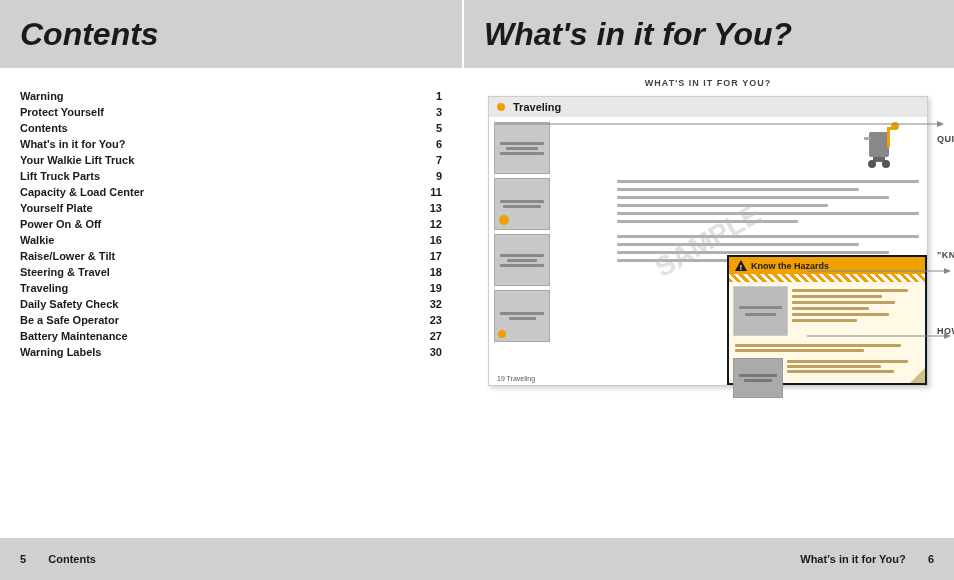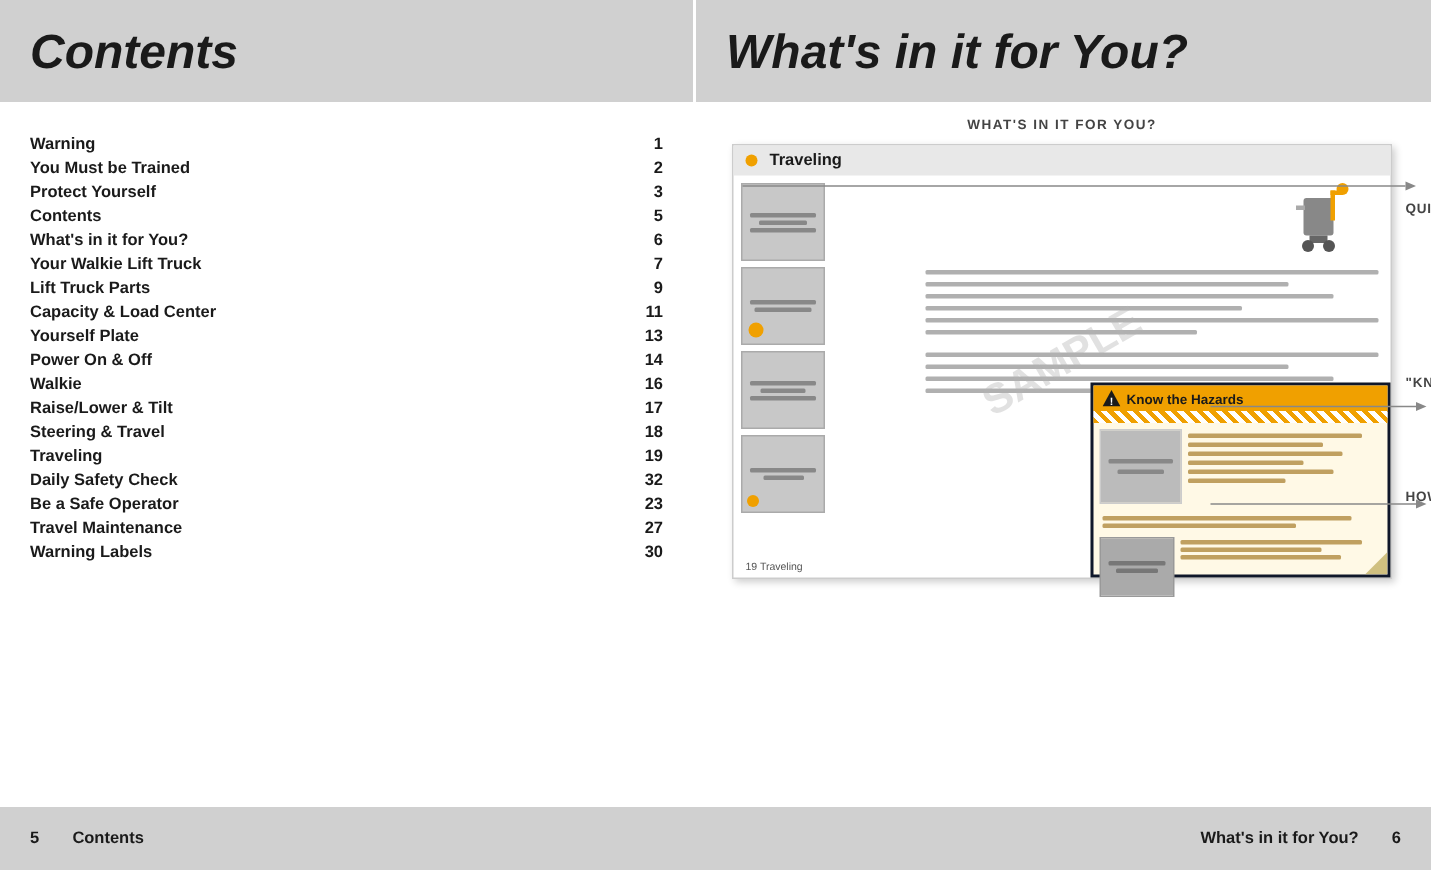--- a/index.html
+++ b/index.html
@@ -282,24 +282,20 @@
 
 <div class="main-content">
 
   <div class="left-panel">
     <div class="toc-table" id="toc-container">
         <div class="toc-row">
           <span class="toc-label">Warning</span>
           <span class="toc-number">1</span>
         </div>
         <div class="toc-row">
-          <span class="toc-label">You Must be Trained</span>
-          <span class="toc-number">2</span>
-        </div>
-        <div class="toc-row">
           <span class="toc-label">Protect Yourself</span>
           <span class="toc-number">3</span>
         </div>
         <div class="toc-row">
           <span class="toc-label">Contents</span>
           <span class="toc-number">5</span>
         </div>
         <div class="toc-row">
           <span class="toc-label">What's in it for You?</span>
           <span class="toc-number">6</span>
@@ -315,21 +311,21 @@
         <div class="toc-row">
           <span class="toc-label">Capacity &amp; Load Center</span>
           <span class="toc-number">11</span>
         </div>
         <div class="toc-row">
           <span class="toc-label">Yourself Plate</span>
           <span class="toc-number">13</span>
         </div>
         <div class="toc-row">
           <span class="toc-label">Power On &amp; Off</span>
-          <span class="toc-number">14</span>
+          <span class="toc-number">12</span>
         </div>
         <div class="toc-row">
           <span class="toc-label">Walkie</span>
           <span class="toc-number">16</span>
         </div>
         <div class="toc-row">
           <span class="toc-label">Raise/Lower &amp; Tilt</span>
           <span class="toc-number">17</span>
         </div>
         <div class="toc-row">
@@ -342,21 +338,21 @@
         </div>
         <div class="toc-row">
           <span class="toc-label">Daily Safety Check</span>
           <span class="toc-number">32</span>
         </div>
         <div class="toc-row">
           <span class="toc-label">Be a Safe Operator</span>
           <span class="toc-number">23</span>
         </div>
         <div class="toc-row">
-          <span class="toc-label">Travel Maintenance</span>
+          <span class="toc-label">Battery Maintenance</span>
           <span class="toc-number">27</span>
         </div>
         <div class="toc-row">
           <span class="toc-label">Warning Labels</span>
           <span class="toc-number">30</span>
         </div>
       </div>
   </div>
 
   <div class="right-panel">

